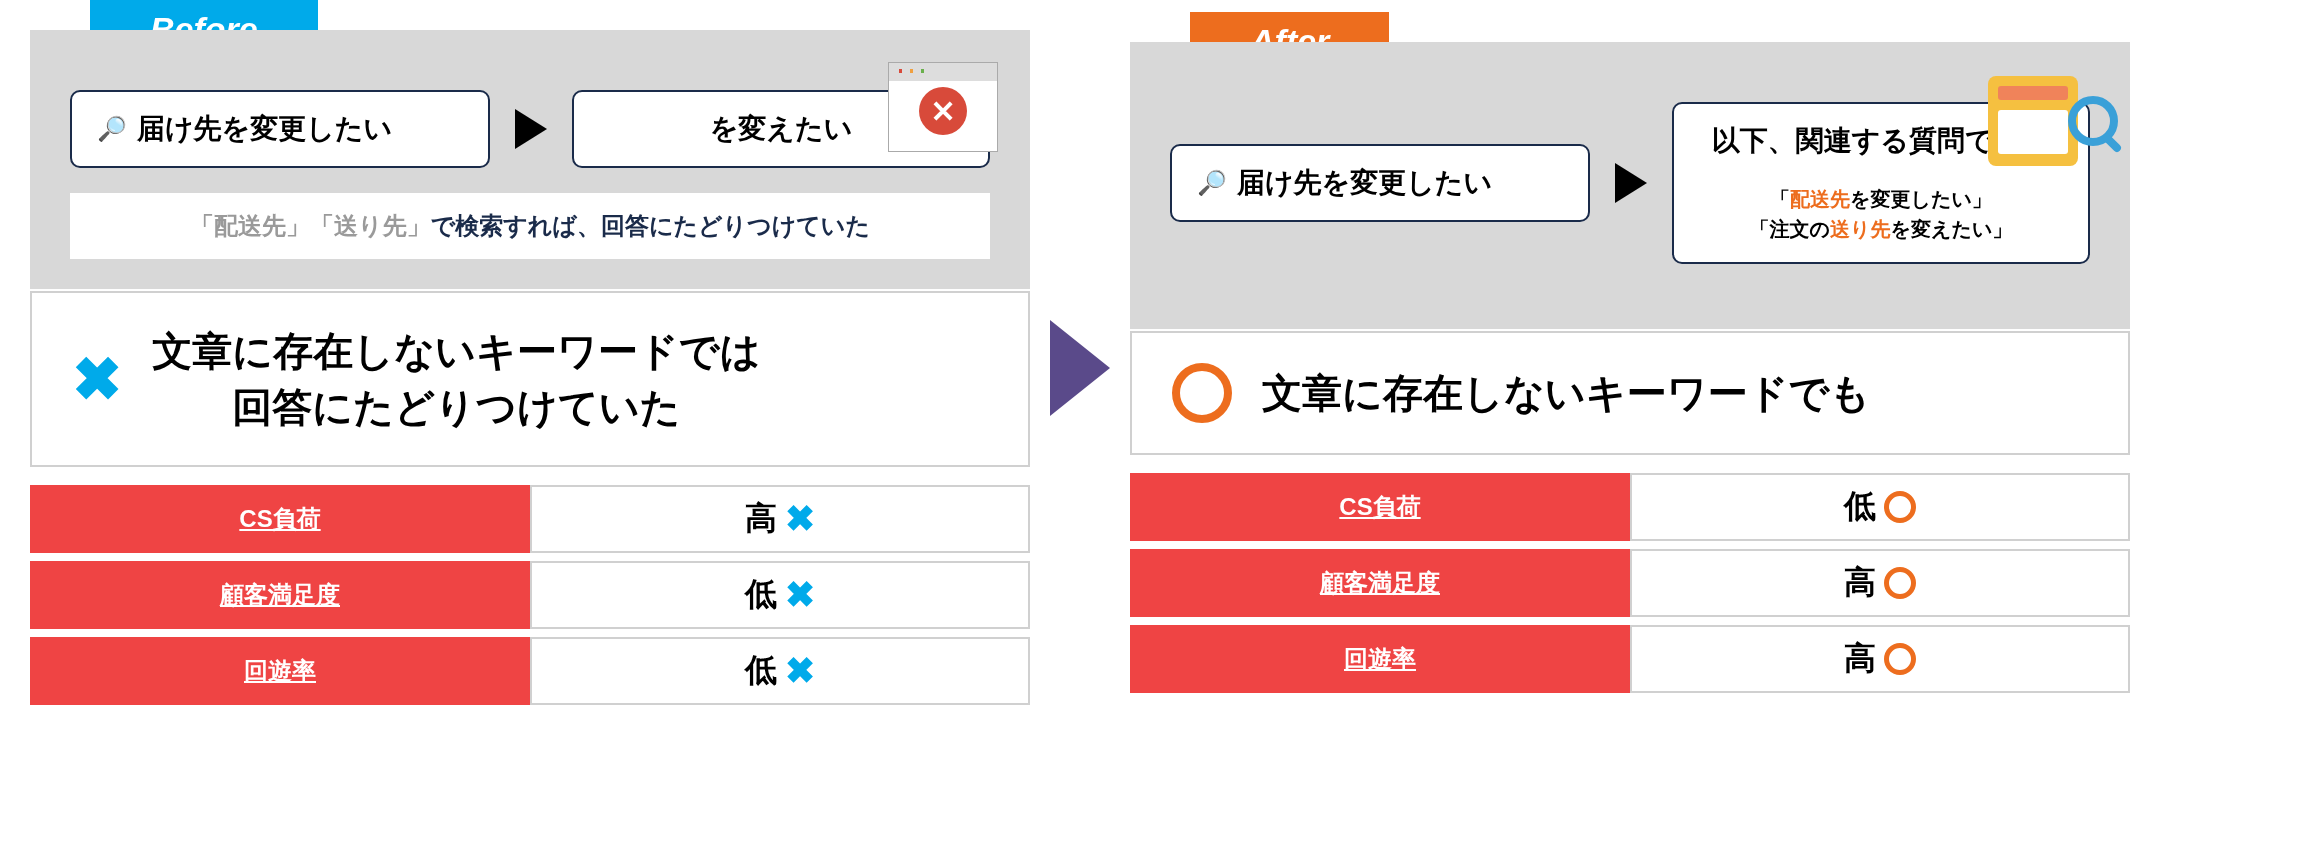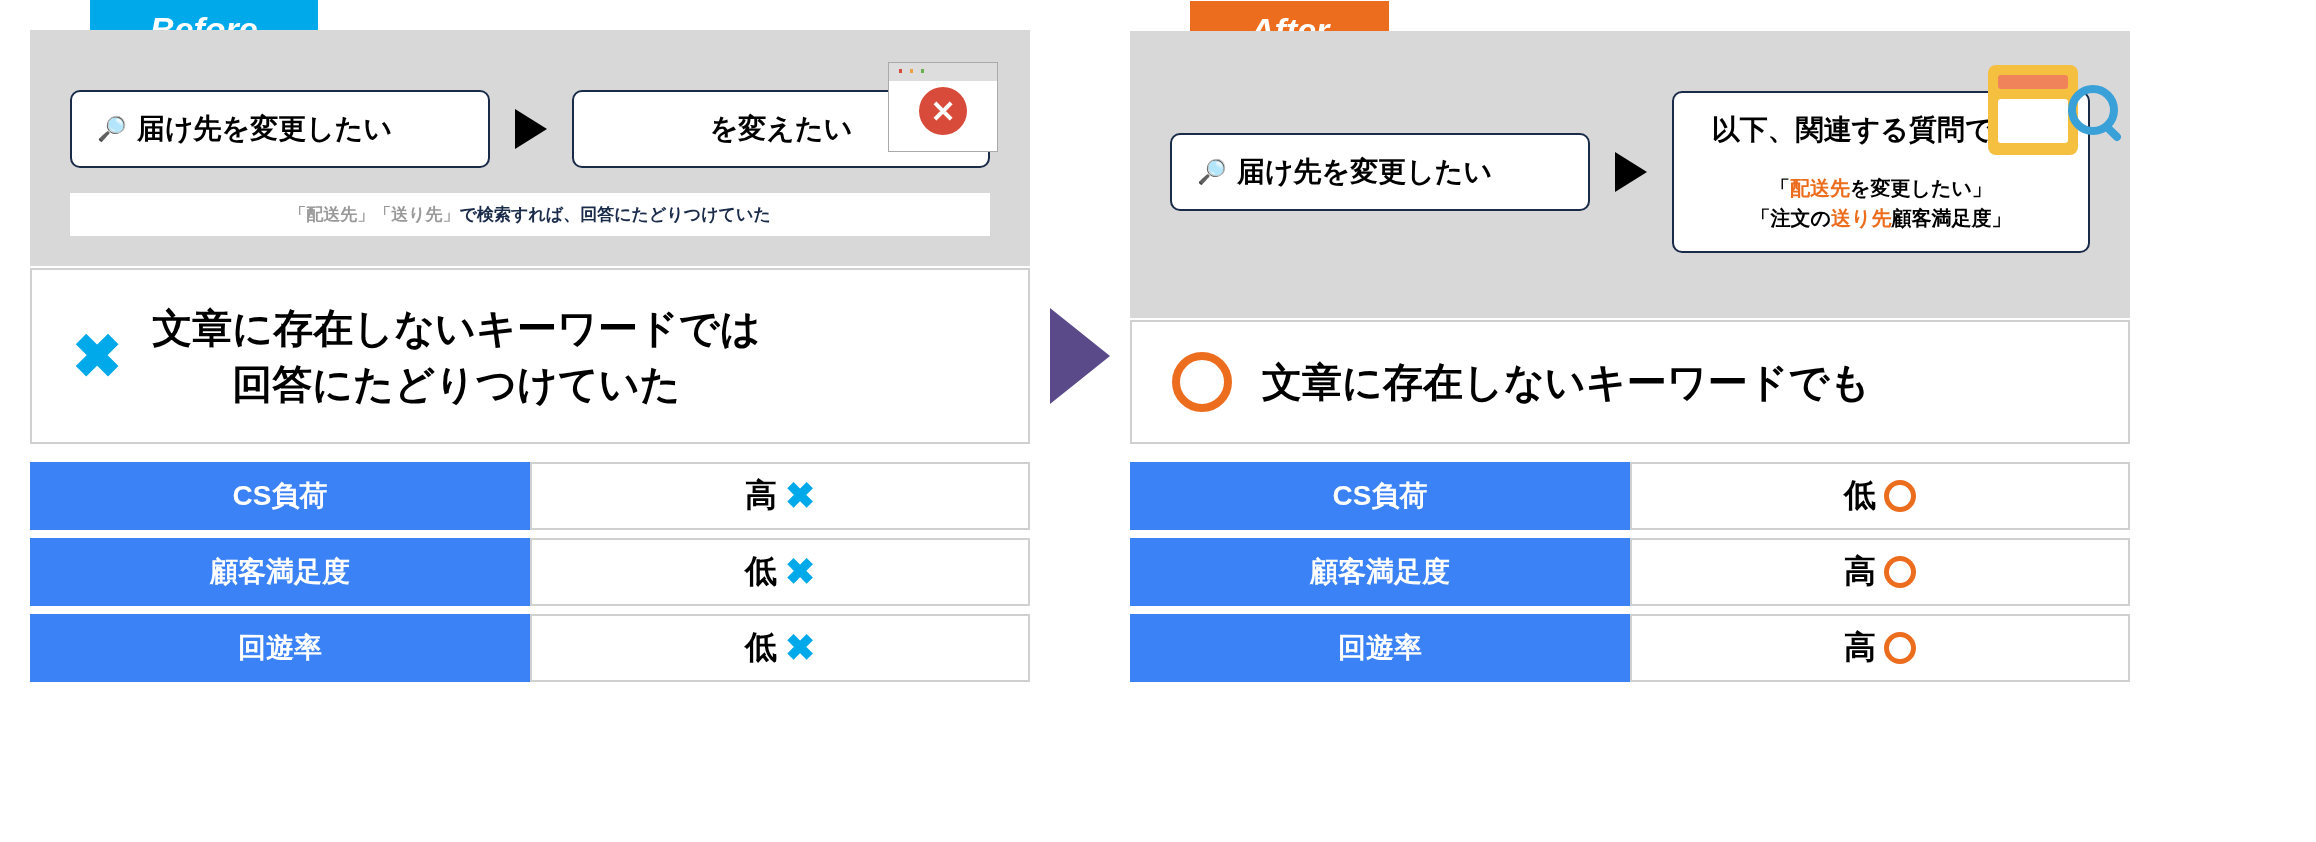--- a/index.html
+++ b/index.html
@@ -82,22 +82,22 @@
   margin-top: 24px;
 }
 .suggestion-line {
   font-size: 20px;
   font-weight: bold;
   line-height: 1.5;
 }
 .hl { color: #ed6d1e; }
 .hint-bar {
   background: #fff;
-  padding: 10px 20px;
-  font-size: 17px;
+  padding: 17px 20px;
+  font-size: 24px;
   font-weight: bold;
   color: #1a2b4a;
 }
 .hint-gray { color: #9a9a9a; }
 .summary {
   background: #fff;
   border: 2px solid #d0d0d0;
   padding: 30px 40px;
   display: flex;
   align-items: center;
@@ -124,28 +124,29 @@
   margin-top: 18px;
   display: flex;
   flex-direction: column;
   gap: 8px;
 }
 .row {
   display: flex;
   height: 68px;
 }
 .row-label {
-  background: #3b82f6;
+  background: #ef4444;
   color: #fff;
-  font-size: 28px;
+  font-size: 24px;
   font-weight: bold;
   display: flex;
   align-items: center;
   justify-content: center;
   width: 50%;
+  text-decoration: underline;
 }
 .row-value {
   background: #fff;
   border: 2px solid #d0d0d0;
   font-size: 32px;
   font-weight: bold;
   display: flex;
   align-items: center;
   justify-content: center;
   width: 50%;
@@ -333,21 +334,21 @@
           <span>届け先を変更したい</span>
         </div>
         <div class="arrow-small"></div>
         <div class="result-box">
           <span>以下、関連する質問です。</span>
           <div class="suggestions">
             <div class="suggestion-line">
               <span>「</span><span class="hl">配送先</span><span>を変更したい」</span>
             </div>
             <div class="suggestion-line">
-              <span>「注文の</span><span class="hl">送り先</span><span>顧客満足度」</span>
+              <span>「注文の</span><span class="hl">送り先</span><span>を変えたい」</span>
             </div>
           </div>
           <div class="success-badge">
             <div class="doc"></div>
             <div class="mag"></div>
           </div>
         </div>
       </div>
     </div>
     <div class="summary">

